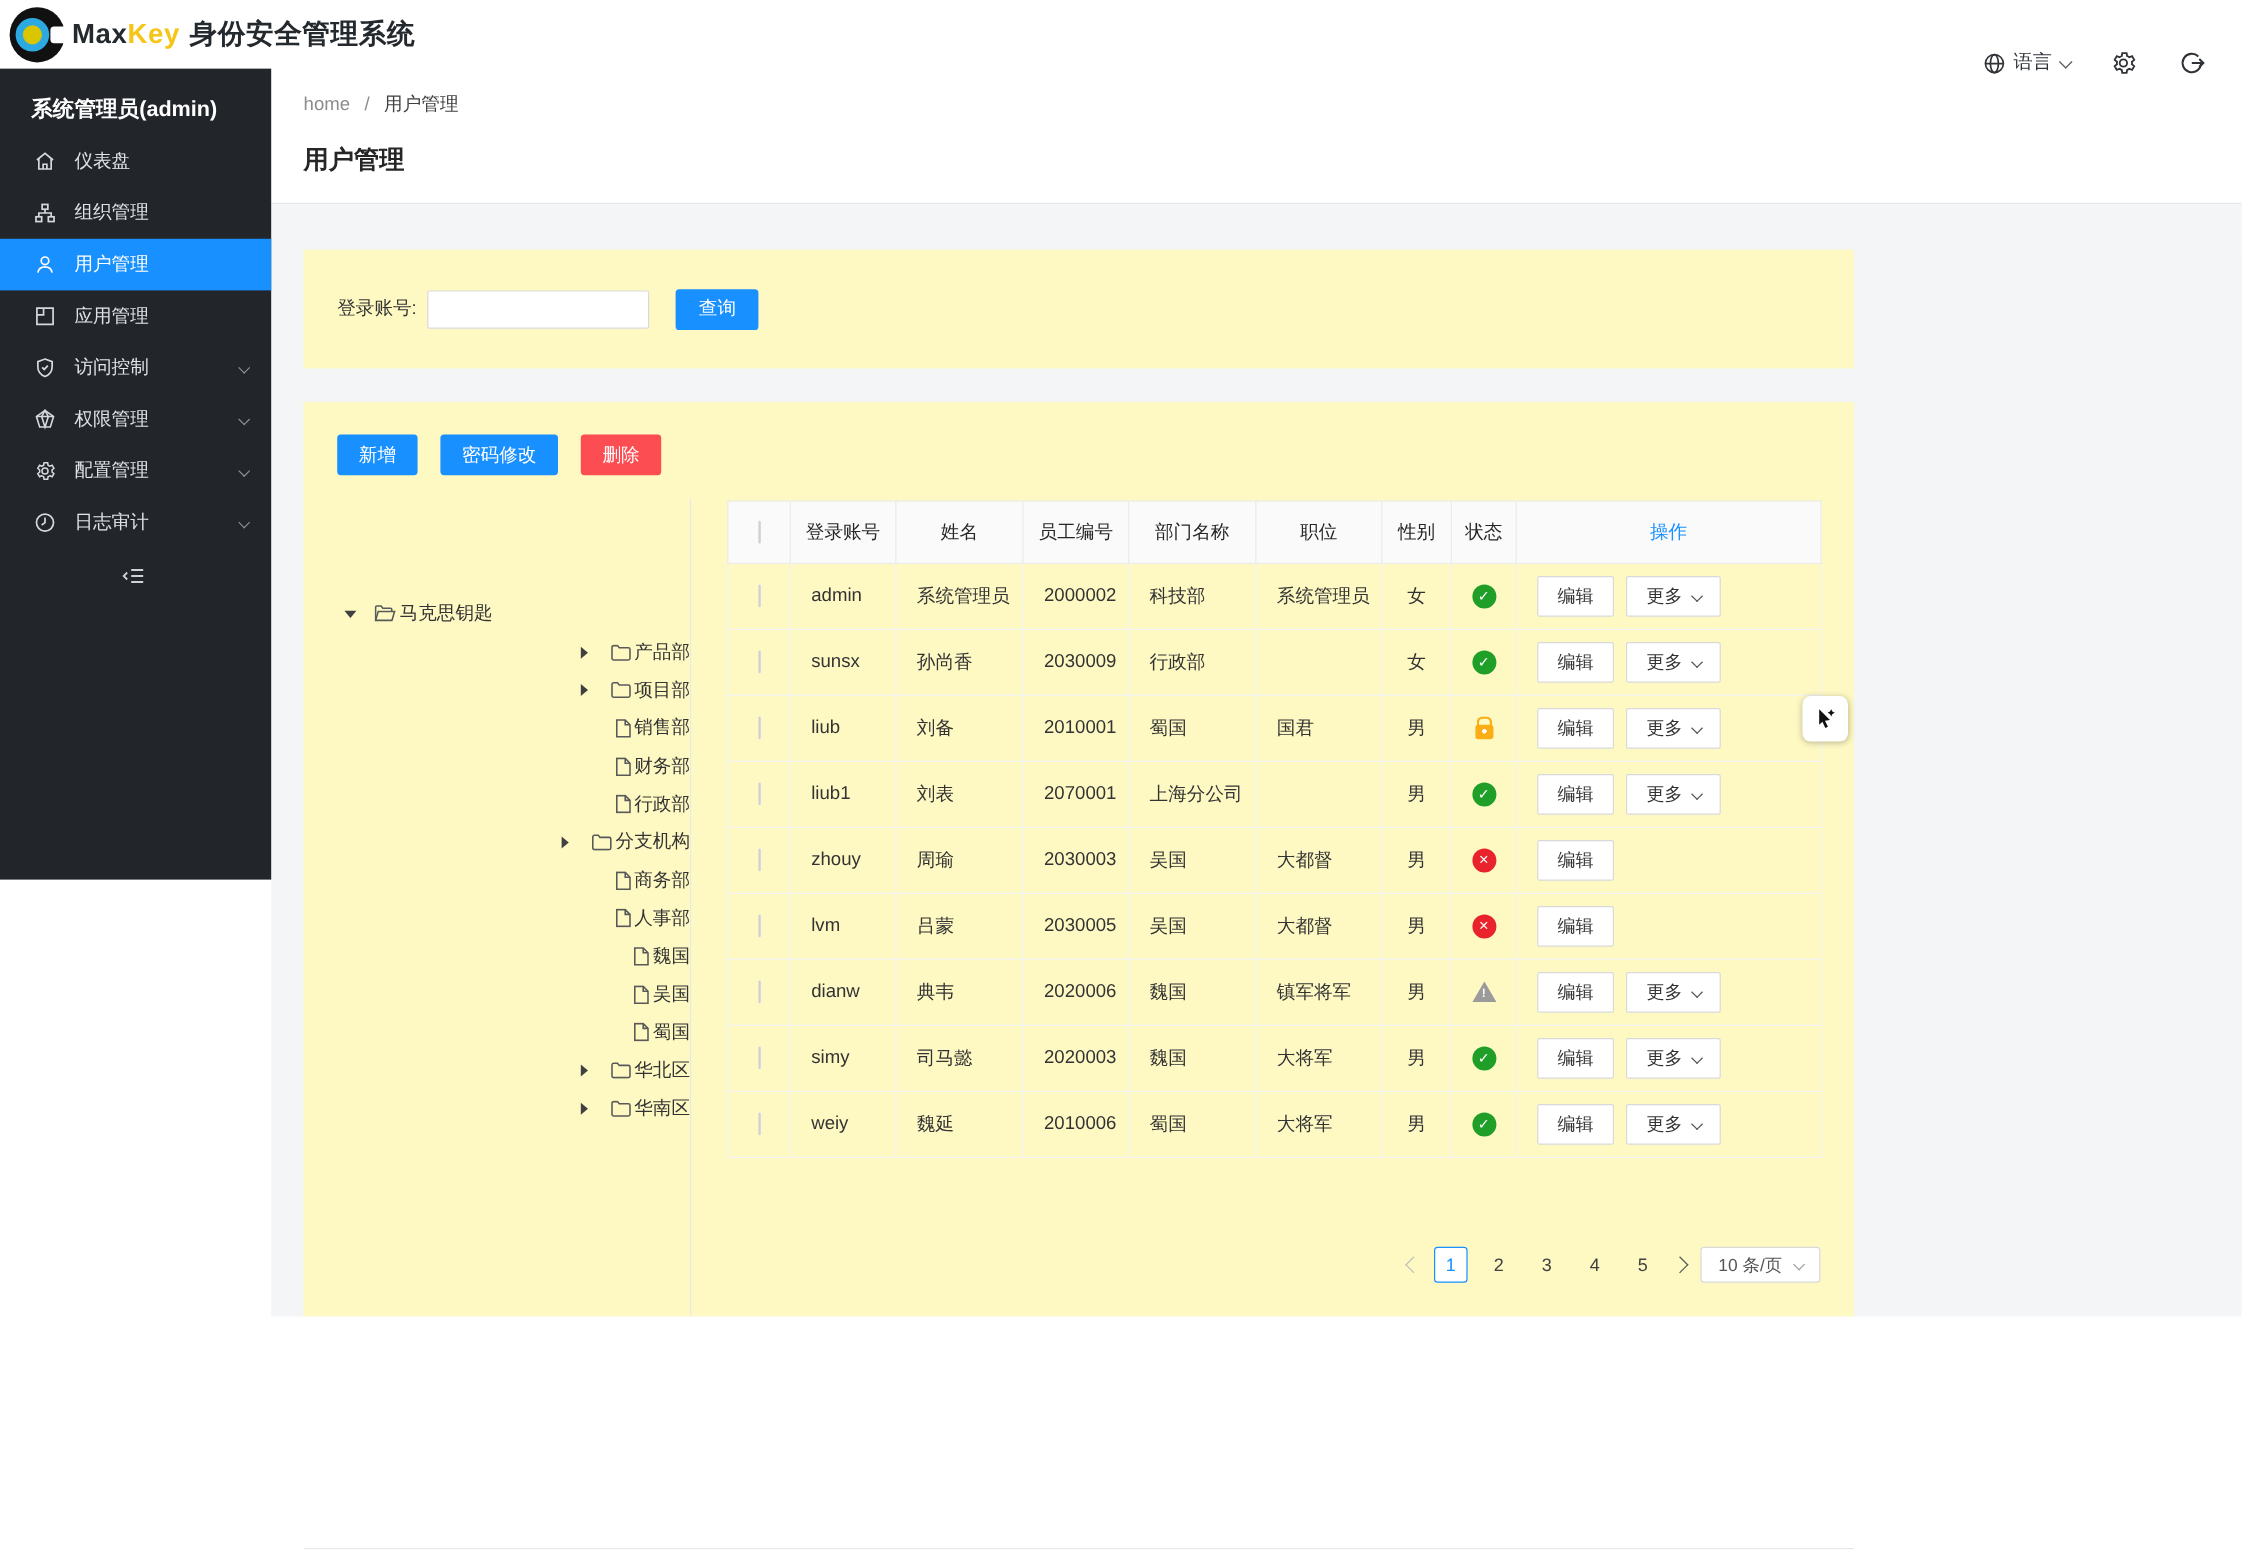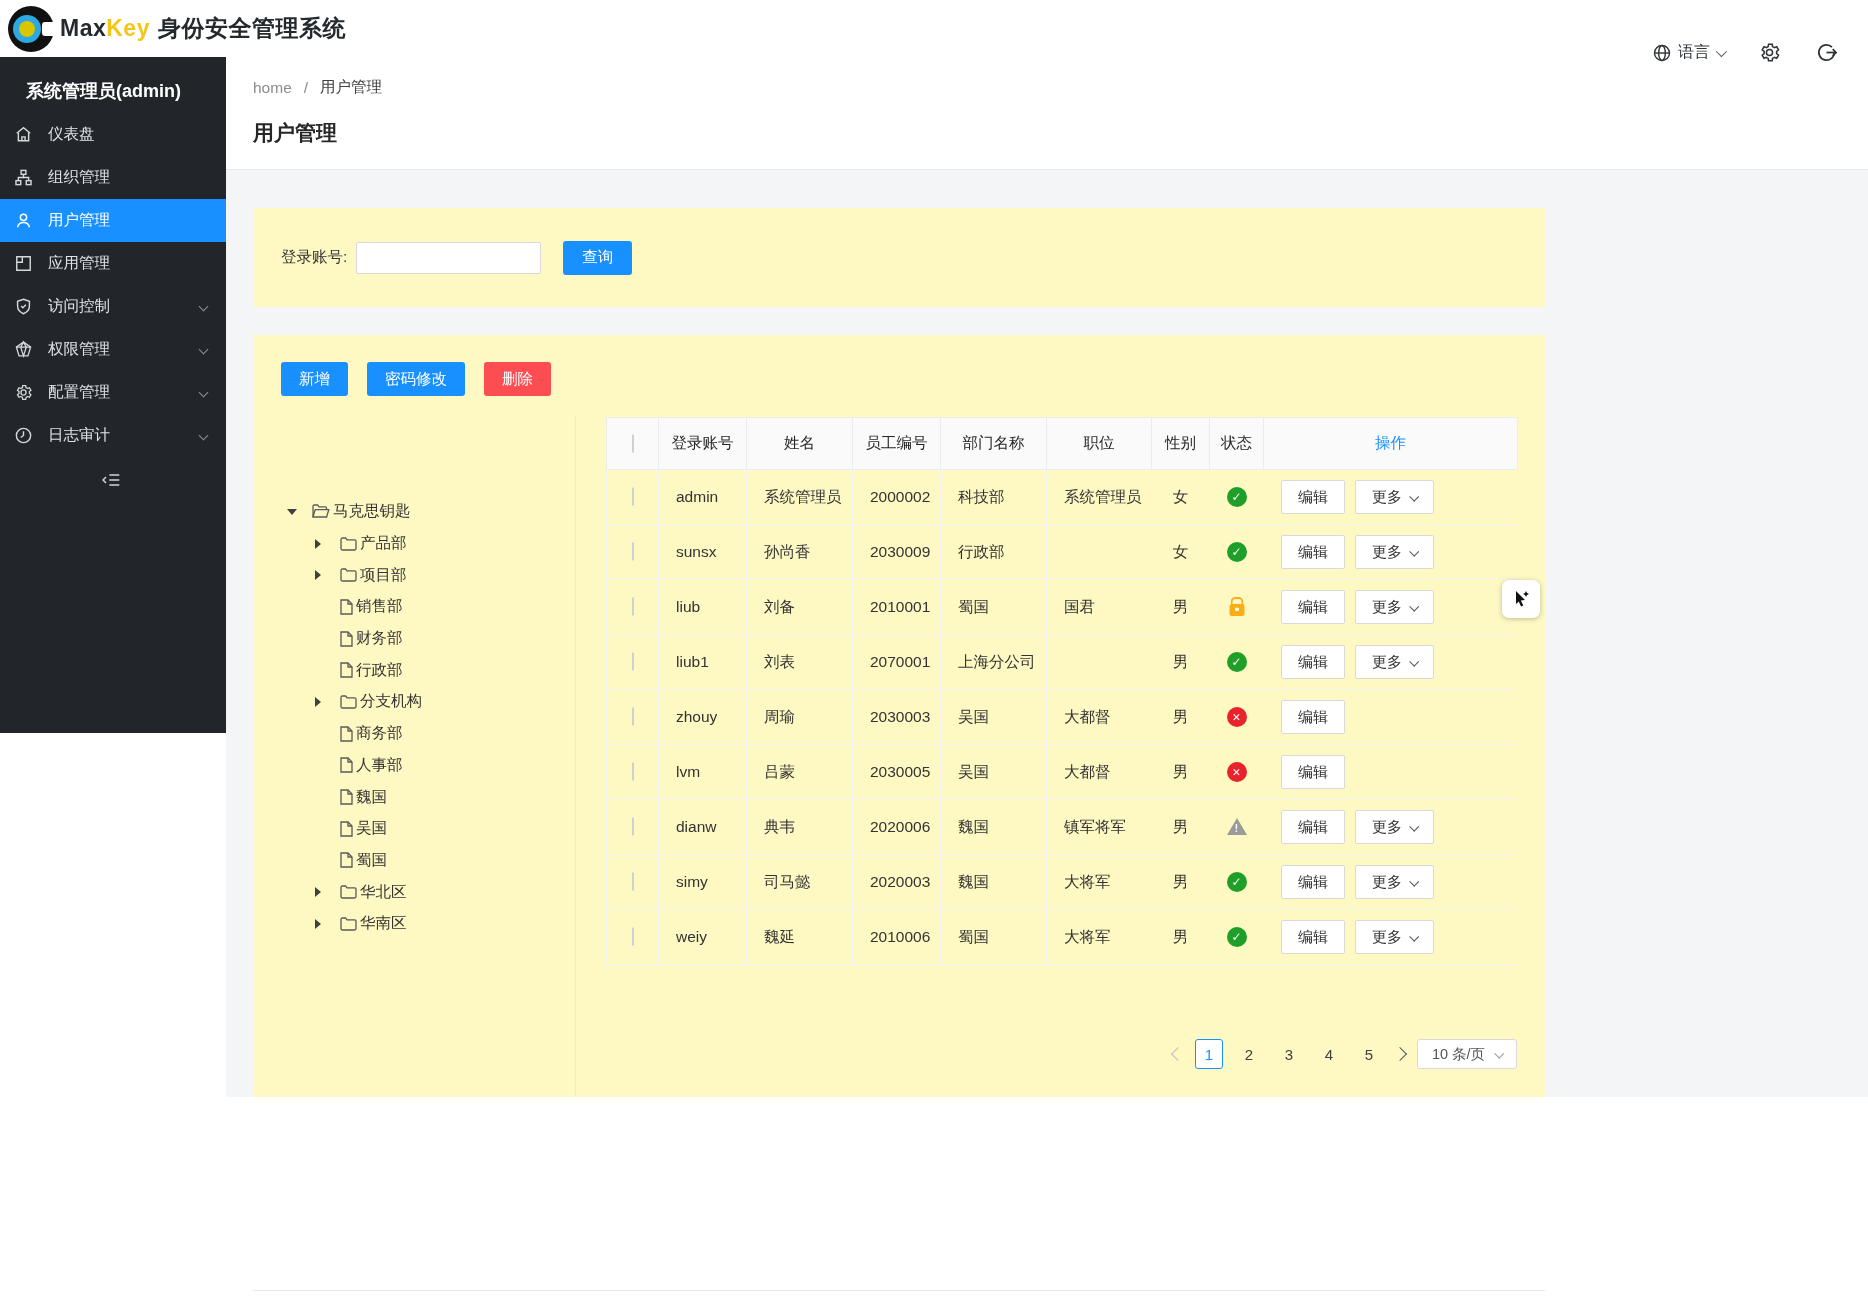--- a/index.html
+++ b/index.html
@@ -23,21 +23,21 @@
   .brand-text { font-size:23px; font-weight:bold; letter-spacing:.5px; color:#24292e; display:flex; align-items:center; gap:8px;}
   .brand-key { color:#f5c518; }
   .topbar-right { display:flex; align-items:center; gap:34px; color:#2f3338;margin-top:48px; }
   .lang { display:flex; align-items:center; gap:6px; cursor:pointer; font-size:16px;}
   .chev { width:8px; height:8px; border-right:1.6px solid #55595e; border-bottom:1.6px solid #55595e; transform:rotate(45deg) translateY(-2px); display:inline-block;}
   .icon-btn { display:flex; align-items:center; cursor:pointer; }
 
   
   .sidebar { position:absolute; left:0; top:57px; width:226px; height:676px; background:#22262b; color:#dfe3e6; z-index:4;}
   .admin { height:56px; display:flex; align-items:flex-end; padding:0 0 10px 26px; font-weight:bold; font-size:18px; color:#fff;}
-  .menu-item { height:43px; display:flex; align-items:center; gap:15px; padding-left:14px; position:relative; cursor:pointer; }
+  .menu-item { height:43px; display:flex; align-items:center; gap:15px; padding-left:28px; position:relative; cursor:pointer; }
   .menu-item.active { background:#1890ff; color:#fff; }
   .menu-item svg { flex:0 0 auto; }
   .menu-chev { position:absolute; right:19px; width:7px; height:7px; border-right:1.5px solid #8a9099; border-bottom:1.5px solid #8a9099; transform:rotate(45deg); }
   .collapse-btn { margin-top:14px; padding-left:101px; cursor:pointer; }
 
   
   .main { position:absolute; left:226px; top:57px; width:1642px; height:1250px; background:#fff; }
   .page-head { position:relative; height:113px; border-bottom:1px solid #e8e8e8; }
   .breadcrumb { position:absolute; left:27px; top:20px; font-size:15.5px; display:flex; gap:12px; align-items:center;}
   .crumb-home { color:#8c8c8c; cursor:pointer; }
@@ -56,21 +56,21 @@
   .btn-red { background:#fb4d52; }
   .search-btn { margin-left:22px; width:69px; padding:0; }
 
   .card-table { left:27px; top:165px; width:1292px; height:762px; }
   .toolbar { position:absolute; left:28px; top:27px; display:flex; gap:19px; }
 
   
   .tree-panel { position:absolute; left:0; top:80px; width:323px; height:682px; border-right:1px solid #e9e9e9; padding-top:81px;}
   .tree-row { height:31.7px; display:flex; align-items:center; cursor:pointer; color:#333; }
   .tree-row.lvl0 { padding-left:34px; }
-  .tree-row.lvl1 { padding-left:62px; }
+  .tree-row.lvl1 { padding-left:62px;justify-content:flex-end; }
   .caret-box { width:25px; display:flex; align-items:center; }
   .caret-down { width:0; height:0; border-left:5px solid transparent; border-right:5px solid transparent; border-top:6px solid #404040; }
   .caret-right { width:0; height:0; border-top:5px solid transparent; border-bottom:5px solid transparent; border-left:6px solid #404040; }
   .tree-ico { margin-right:3px; display:flex; align-items:center; }
 
   
   .table-region { position:absolute; left:353px; top:82px; width:911px; }
   table.users { border-collapse:collapse; width:911px; table-layout:fixed; }
   .users th { height:52px; background:#fafafa; font-weight:400; font-size:15.5px; color:#262626; border:1px solid #ececec; }
   .users td { height:55px; border:1px solid #f3f3f3; font-size:15.5px; color:#333; padding:0 0 0 17px; }

